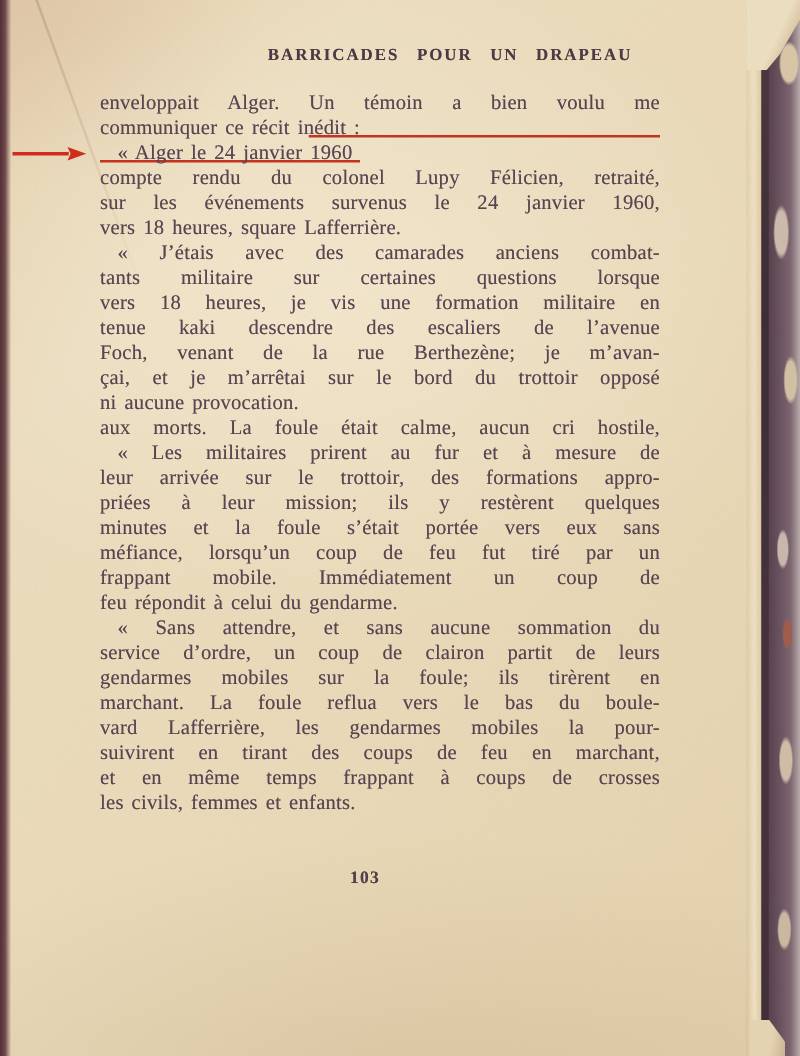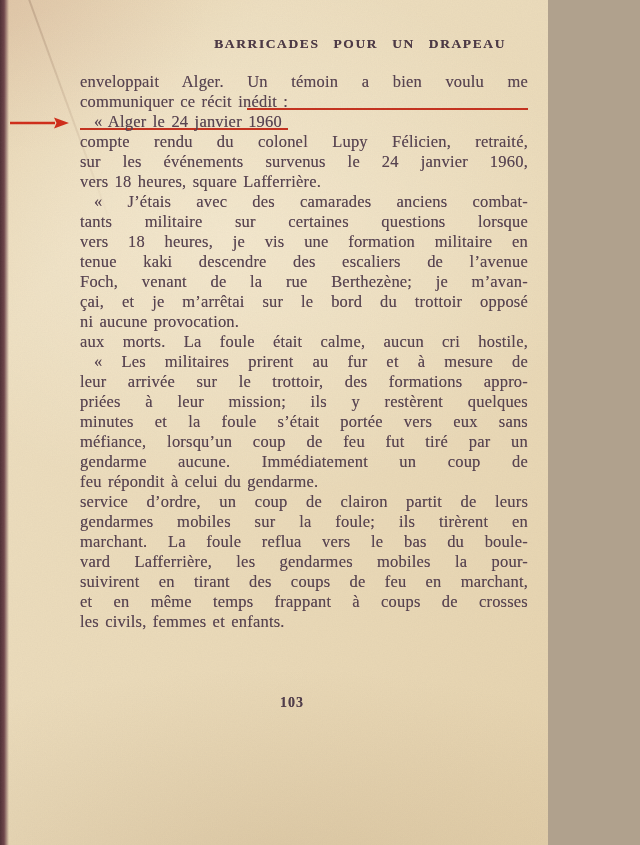--- a/index.html
+++ b/index.html
@@ -1,17 +1,17 @@
 <!DOCTYPE html>
 <html style="--red: #c5301d; --arrow: #d02b18;"><head>
 <meta charset="utf-8">
 <style>
   html,body{margin:0;padding:0;background:#b0a18d;}
   .scan{
-    position:relative;width:548px;height:845px;overflow:hidden;
+    position:relative;width:640px;height:845px;overflow:hidden;
     font-family:"Liberation Serif","DejaVu Serif",serif;
     background:
       radial-gradient(ellipse 520px 380px at 42% 28%, rgba(255,249,232,.38), rgba(255,249,232,0) 70%),
       radial-gradient(ellipse 300px 220px at 0% 0%, rgba(201,156,146,.22), rgba(201,156,146,0) 70%),
       radial-gradient(ellipse 700px 300px at 50% 104%, rgba(160,128,88,.18), rgba(160,128,88,0) 70%),
       linear-gradient(128deg,#e6d2ae 0%,#eddebf 22%,#ebdbba 55%,#e6d3ae 100%);
   }
   
   .left-shadow{position:absolute;left:0;top:0;width:9px;height:845px;
     background:linear-gradient(to right,#4e2e34 0,#6d454a 45%,rgba(109,69,74,0) 100%);
@@ -84,22 +84,23 @@
       <div class="line j"><span>tenue kaki descendre des escaliers de l’avenue</span></div>
       <div class="line j"><span>Foch, venant de la rue Berthezène; je m’avan-</span></div>
       <div class="line j"><span>çai, et je m’arrêtai sur le bord du trottoir opposé</span></div>
       <div class="line"><span>ni aucune provocation.</span></div>
       <div class="line j"><span>aux morts. La foule était calme, aucun cri hostile,</span></div>
       <div class="line j ind"><span>« Les militaires prirent au fur et à mesure de</span></div>
       <div class="line j"><span>leur arrivée sur le trottoir, des formations appro-</span></div>
       <div class="line j"><span>priées à leur mission; ils y restèrent quelques</span></div>
       <div class="line j"><span>minutes et la foule s’était portée vers eux sans</span></div>
       <div class="line j"><span>méfiance, lorsqu’un coup de feu fut tiré par un</span></div>
-      <div class="line j"><span>gendarme aucune. Immédiatement un coup de</span></div>
+      <div class="line j"><span>frappant mobile. Immédiatement un coup de</span></div>
       <div class="line"><span>feu répondit à celui du gendarme.</span></div>
+      <div class="line j ind"><span>« Sans attendre, et sans aucune sommation du</span></div>
       <div class="line j"><span>service d’ordre, un coup de clairon partit de leurs</span></div>
       <div class="line j"><span>gendarmes mobiles sur la foule; ils tirèrent en</span></div>
       <div class="line j"><span>marchant. La foule reflua vers le bas du boule-</span></div>
       <div class="line j"><span>vard Lafferrière, les gendarmes mobiles la pour-</span></div>
       <div class="line j"><span>suivirent en tirant des coups de feu en marchant,</span></div>
       <div class="line j"><span>et en même temps frappant à coups de crosses</span></div>
       <div class="line"><span>les civils, femmes et enfants.</span></div>
     </div>
 
   <svg class="arrow" width="60" height="14" viewBox="0 0 60 14">

